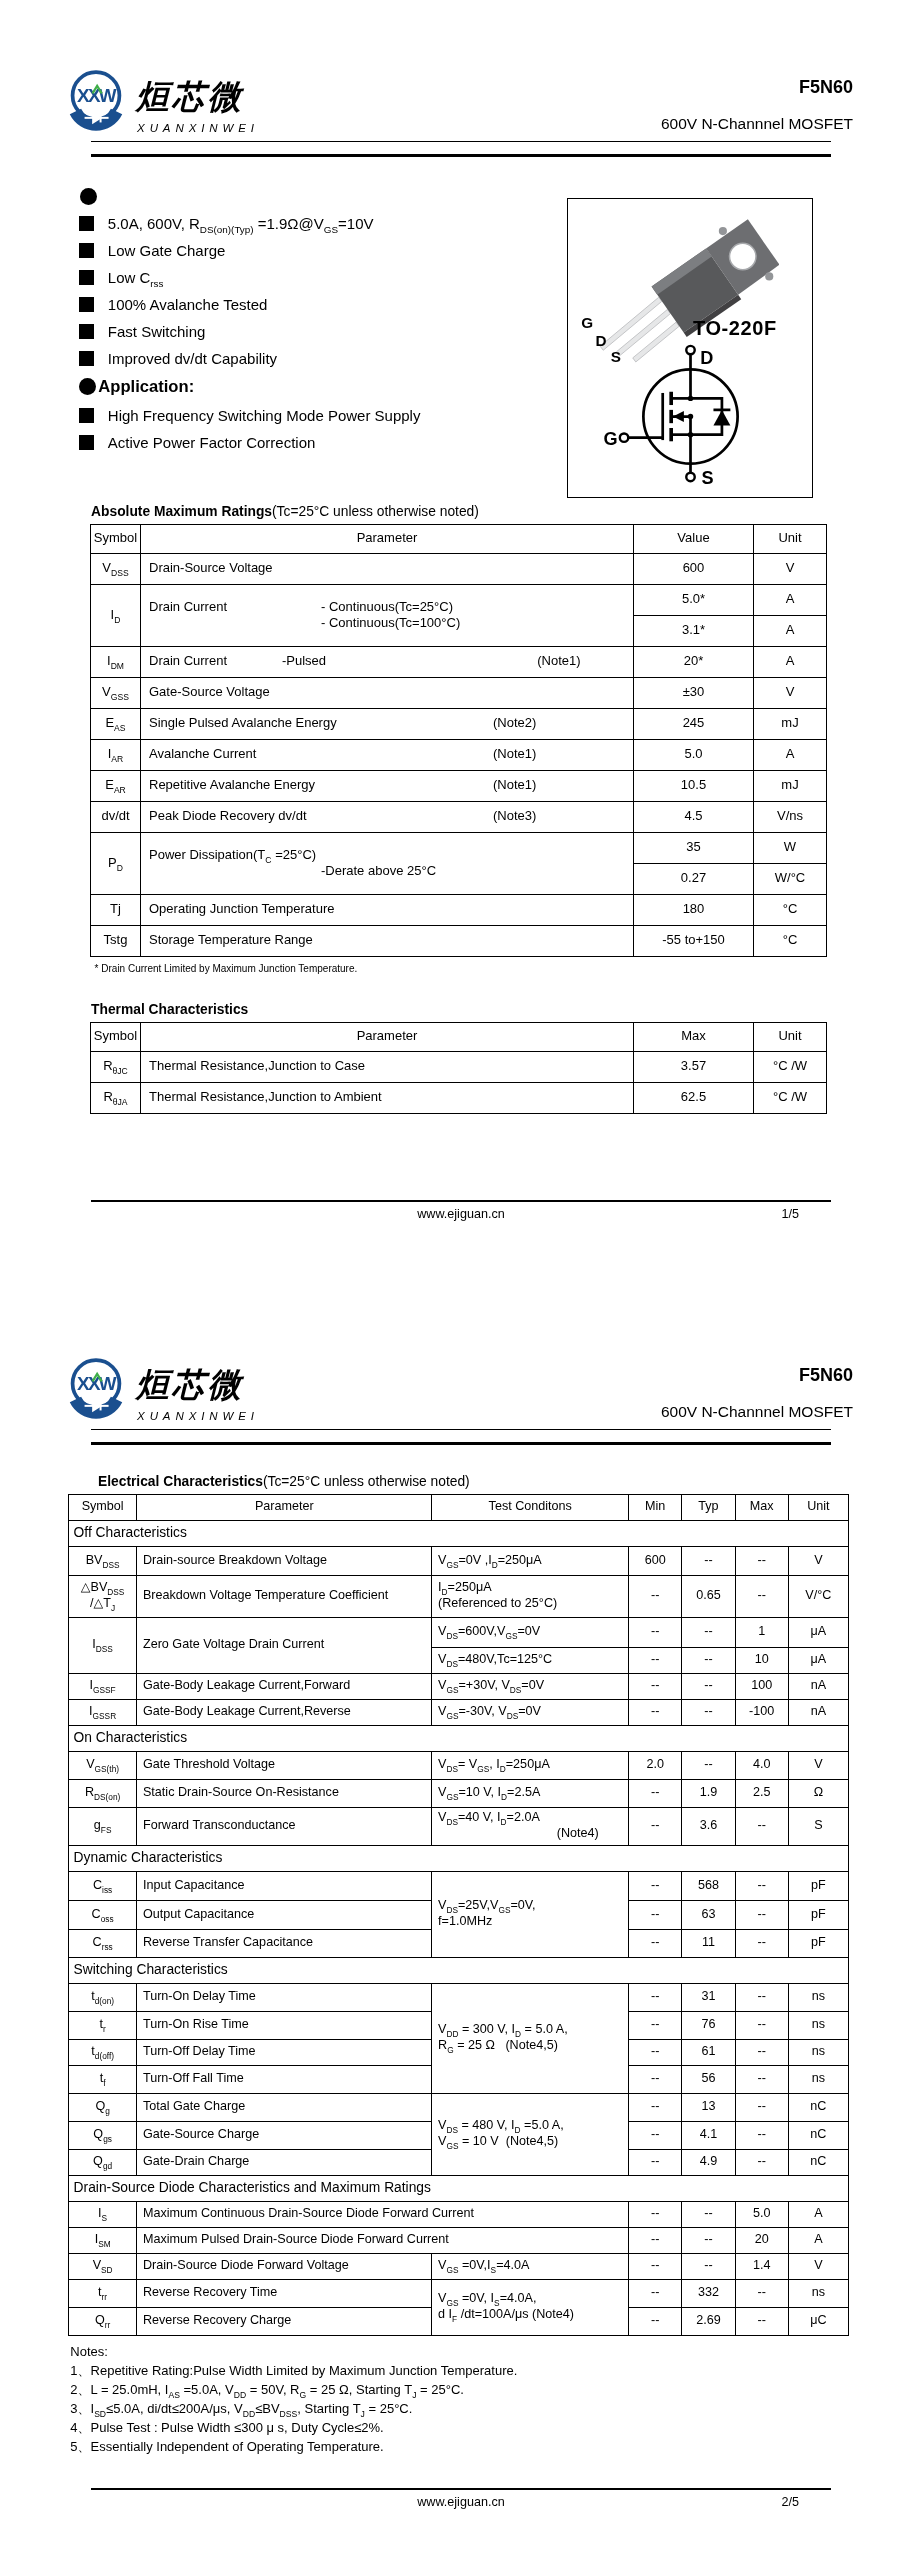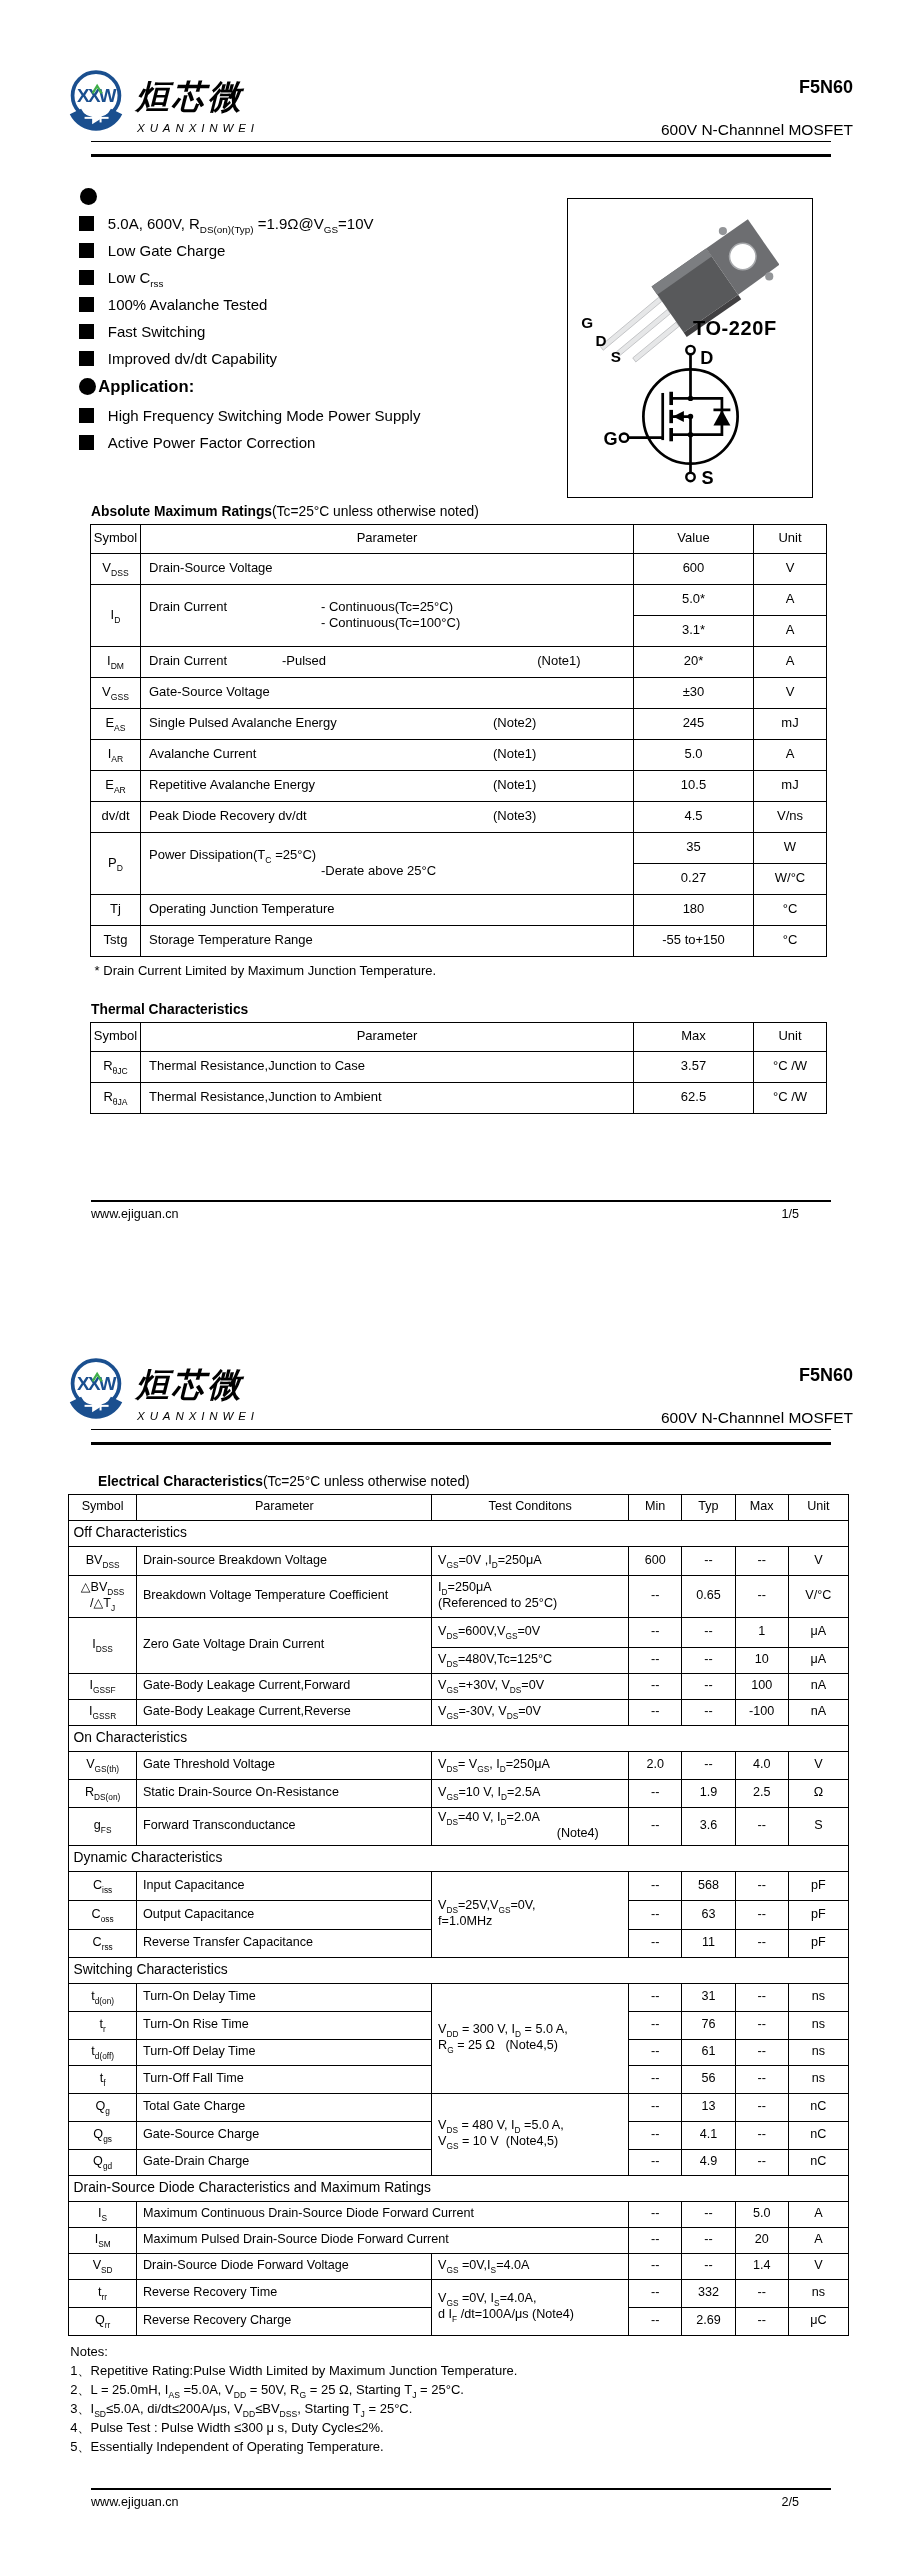--- a/index.html
+++ b/index.html
@@ -9,21 +9,21 @@
   .page{position:relative;width:910px;height:1288px;background:var(--paper);overflow:hidden;}
 
   
   .header{position:absolute;top:67px;left:64px;right:40px;height:80px;}
   .logo{position:absolute;left:0;top:0;display:flex;}
   .logo-txt{margin-left:8px;font-style:italic;}
   .logo-cn{font-size:33px;font-weight:700;letter-spacing:2.9px;margin-top:8px;}
   .logo-en{font-size:11.5px;letter-spacing:4.9px;margin-top:2.3px;margin-left:1.1px;}
   .brand{position:absolute;right:17px;top:10.3px;text-align:right;}
   .brand-part{font-size:18px;font-weight:bold;}
-  .brand-sub{font-size:15.5px;margin-top:23px;}
+  .brand-sub{font-size:15.5px;margin-top:17px;}
   .rule{position:absolute;left:91px;width:740px;background:#000;}
   .rule.thin{top:141px;height:1.1px;}
   .rule.thick{top:154px;height:2.9px;}
 
   
   .features{position:absolute;left:79px;top:188px;width:482px;}
   .lonedot{width:17px;height:17px;border-radius:50%;background:#000;margin:0 0 4.6px 1.1px;}
   .feat{display:flex;align-items:center;height:27px;font-size:15px;}
   .feat .sq{flex:0 0 15px;width:15px;height:15px;background:#000;margin-right:13.8px;}
   .apphead{display:flex;align-items:center;height:30px;font-size:16.6px;font-weight:bold;}
@@ -57,29 +57,29 @@
   .elec tr.h66{height:38px;}
   .elec tr.h74{height:42px;}
   .elec tr.band td{font-weight:normal;font-size:13.8px;text-align:left;padding-left:4.6px;}
   .pf{display:flex;align-items:center;}
   .w300{flex:0 0 172px;}
   .w232{flex:0 0 133px;}
   .w600{flex:0 0 344px;}
   .ind300{margin-left:172px;}
   .noteR{margin-left:auto;padding-right:49px;}
   .tright{text-align:right;padding-right:26px;}
-  .footnote{font-size:13px;margin-top:6.9px;margin-left:4.6px;}
+  .footnote{font-size:10px;margin-top:6.9px;margin-left:4.6px;}
 
   
   .notes{margin-top:6.9px;margin-left:2.3px;font-size:13px;}
   .notes .nline{line-height:19px;}
 
   
   .pfooter{position:absolute;left:91px;top:1200px;width:740px;border-top:2.9px solid #000;font-size:12.6px;}
-  .pfooter .url{display:block;margin-top:5.2px;}
+  .pfooter .url{display:block;text-align:center;margin-top:5.2px;}
   .pfooter .pg{position:absolute;right:32px;top:5.2px;}
 </style>
 </head>
 <body>
 
 <div class="page">
 
   <div class="header">
     <div class="logo">
       <svg width="64" height="64" viewBox="0 0 112 112">

